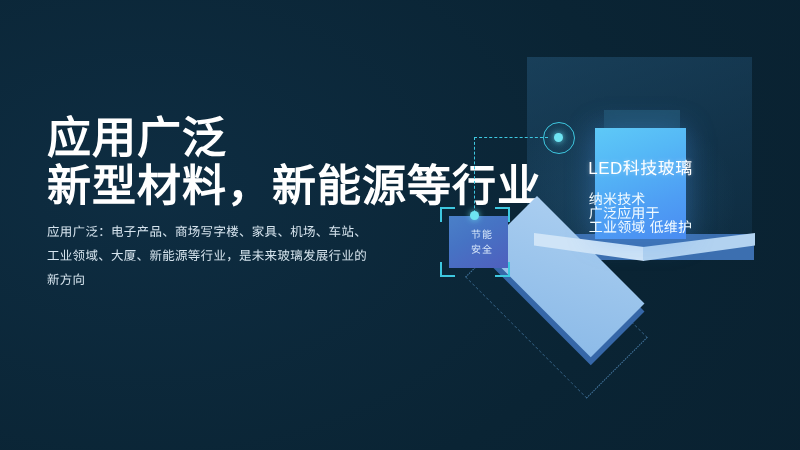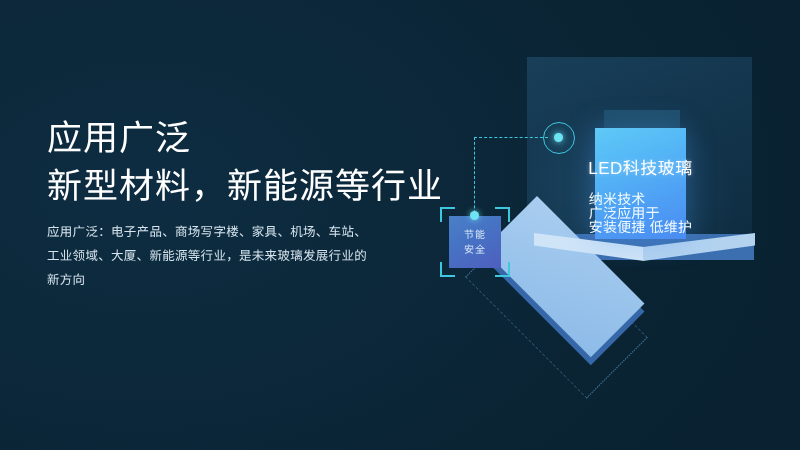--- a/index.html
+++ b/index.html
@@ -38,24 +38,24 @@
     background: radial-gradient(ellipse 160px 130px at 42% 72%, rgba(74,150,205,0.20) 0%, rgba(74,150,205,0) 72%);
     pointer-events: none;
   }
 
   
   .headline {
     position: absolute;
     left: 47px;
     top: 114px;
     color: #ffffff;
-    font-size: 35px;
+    font-size: 44px;
     line-height: 48px;
     letter-spacing: 1px;
-    font-weight: 400;
+    font-weight: 700;
     white-space: nowrap;
   }
   .headline .ln { display: block; }
 
   
   .body-copy {
     position: absolute;
     left: 47px;
     top: 220px;
     width: 332px;
@@ -222,20 +222,21 @@
     position: absolute;
     left: 9px;
     top: 9px;
     width: 52px;
     height: 52px;
     background: linear-gradient(150deg, #4a80c8 0%, #4673c4 40%, #4f5fbe 100%);
     display: flex;
     flex-direction: column;
     justify-content: center;
     align-items: center;
+    padding-left: 7px;
   }
   .badge-line {
     font-size: 10px;
     line-height: 15px;
     color: #d9e9fb;
     letter-spacing: 1px;
   }
   .badge-dot {
     position: absolute;
     left: 30px;
@@ -280,21 +281,21 @@
     <div class="plat-face-l"></div>
     <div class="plat-face-r"></div>
   </div>
 
   <div class="glass-shadow"></div>
   <div class="glass">
     <div class="glass-title">LED科技玻璃</div>
     <div class="glass-list">
       <div>纳米技术</div>
       <div>广泛应用于</div>
-      <div>安装便捷 低维护</div>
+      <div>工业领域 低维护</div>
     </div>
   </div>
 
   <div class="conn-v"></div>
   <div class="conn-h"></div>
 
   <div class="node">
     <div class="node-dot"></div>
   </div>
 

